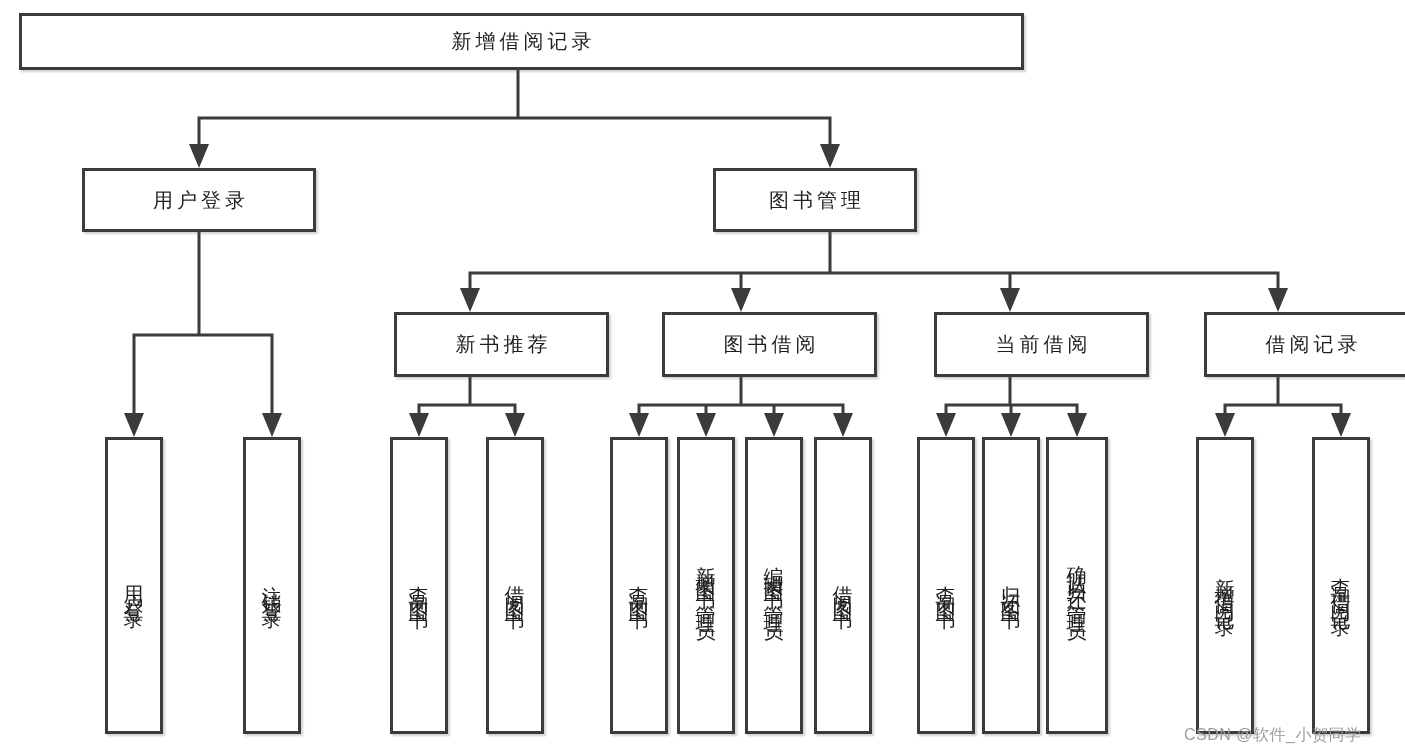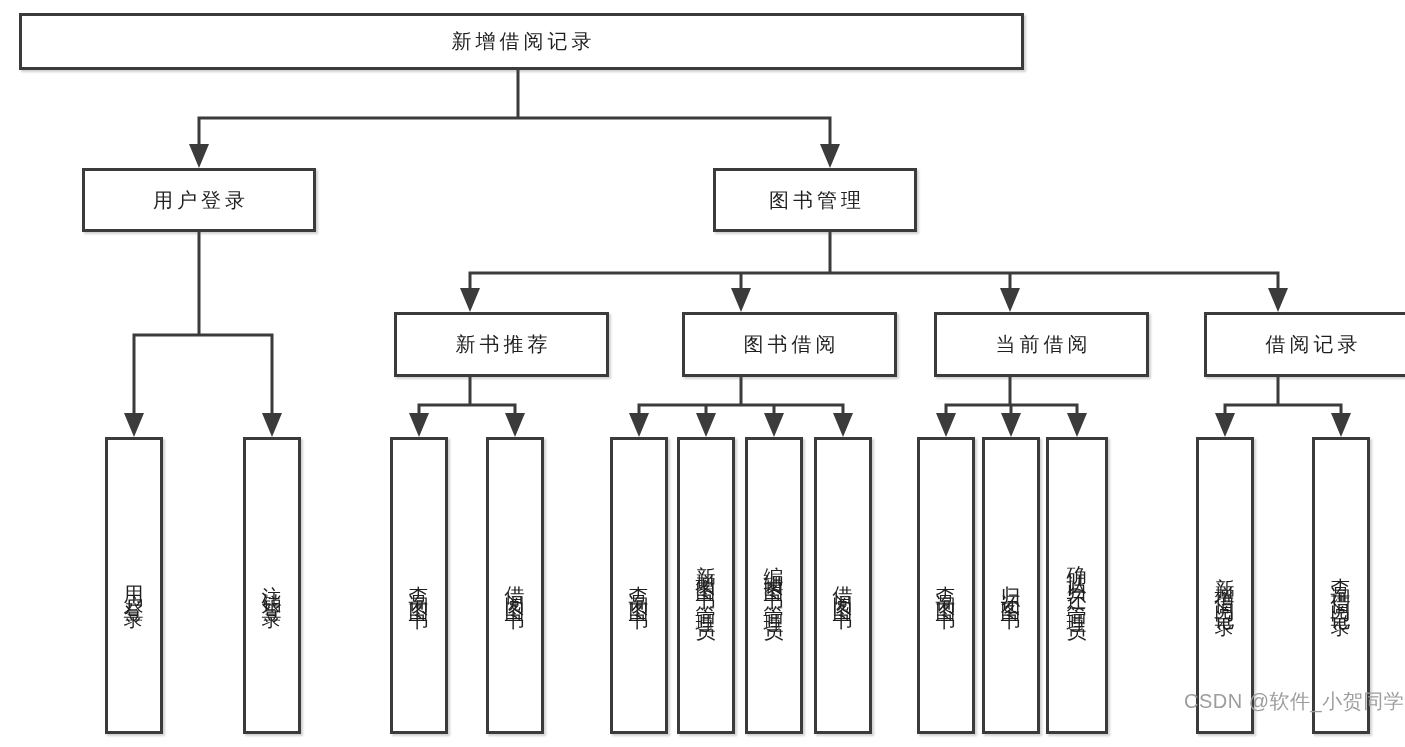--- a/index.html
+++ b/index.html
@@ -25,30 +25,30 @@
   .node.h{font-size:20px; letter-spacing:4px; text-indent:4px; white-space:nowrap;}
   .node.v span{
     writing-mode:vertical-rl; text-orientation:mixed;
     font-size:20px; letter-spacing:8px; line-height:1; white-space:nowrap;
   }
   
   .b-root {left:19px;  top:13px;  width:1005px; height:57px;}
   .b-login{left:82px;  top:168px; width:234px;  height:64px;}
   .b-mgmt {left:713px; top:168px; width:204px;  height:64px;}
   .l3{top:312px; height:65px; width:215px;margin-left:32px;}
-  .b-l3-1{left:362px;} .b-l3-2{left:650px;} .b-l3-3{left:902px;font-family:Liberation Serif, serif;} .b-l3-4{left:1172px;}
+  .b-l3-1{left:362px;} .b-l3-2{left:630px;} .b-l3-3{left:902px;font-family:Liberation Serif, serif;} .b-l3-4{left:1172px;}
   .leaf{top:437px; width:58px; height:297px;}
   .b-lf-1{left:105px;}  .b-lf-2{left:243px;}  .b-lf-3{left:390px;}
   .b-lf-4{left:486px;}  .b-lf-5{left:610px;}  .b-lf-6{left:677px;}
   .b-lf-7{left:745px;}  .b-lf-8{left:814px;}  .b-lf-9{left:917px;}
   .b-lf-10{left:982px;} .b-lf-11{left:1046px;width:62px;}
   .b-lf-12{left:1196px;}.b-lf-13{left:1312px;}
   .watermark{
-    position:absolute; z-index:3; left:1184px; top:688px;
-    font-size:20px; color:var(--watermark); letter-spacing:0.5px; white-space:nowrap;
+    position:absolute; z-index:3; left:1184px; top:725px;
+    font-size:16px; color:var(--watermark); letter-spacing:0.5px; white-space:nowrap;
   }
 </style>
 </head>
 <body>
 
 <div class="canvas">
 
   <svg id="connector" width="1405" height="747" viewBox="0 0 1405 747">
 
     <path class="line" d="M518 68 V118 M199 118 H830 M199 118 V146 M830 118 V146"></path>

